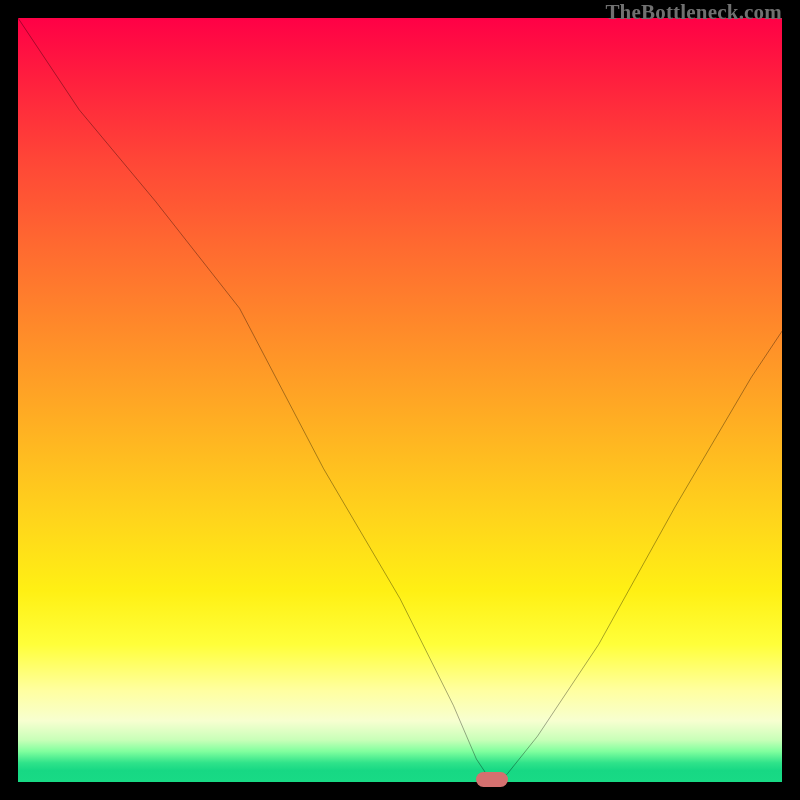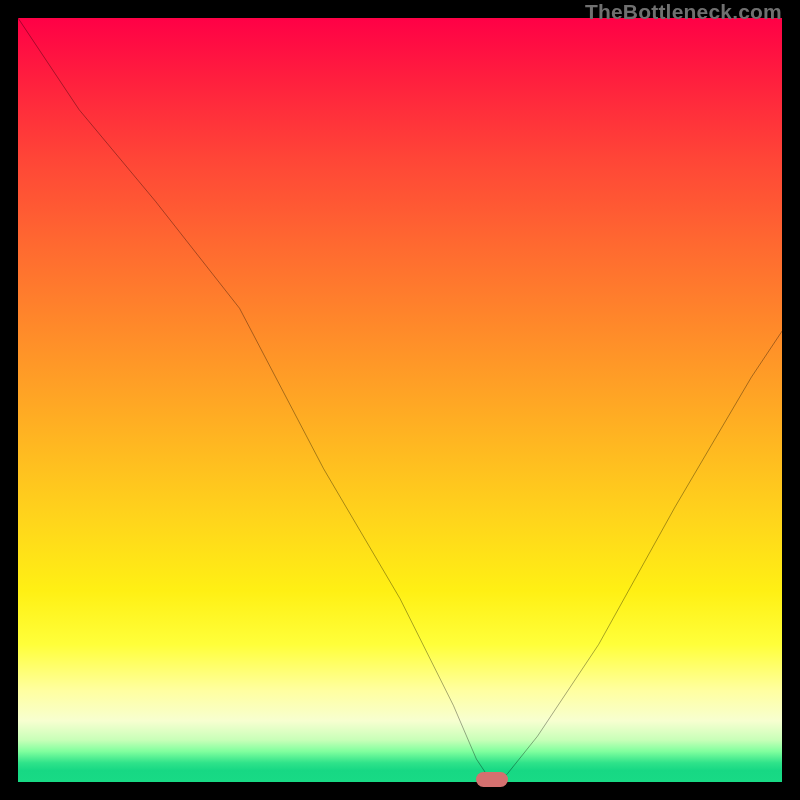--- a/index.html
+++ b/index.html
@@ -9,20 +9,21 @@
     height: 800px;
     background: #000000;
     overflow: hidden;
     font-family: Arial, Helvetica, sans-serif;
   }
   .frame {
     position: relative;
     width: 800px;
     height: 788px;
     background: #000000;
+    font-family: Liberation Serif, serif;
   }
   .plot-area {
     position: absolute;
     left: 18px;
     top: 18px;
     width: 764px;
     height: 764px;
     
     background: linear-gradient(
       to bottom,

